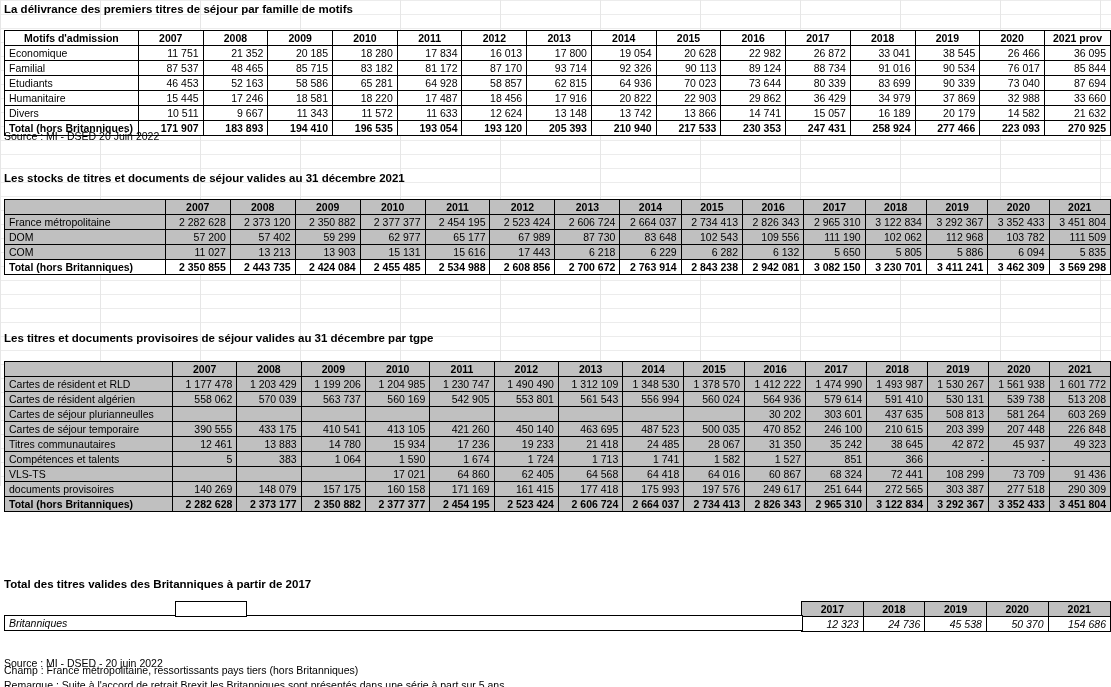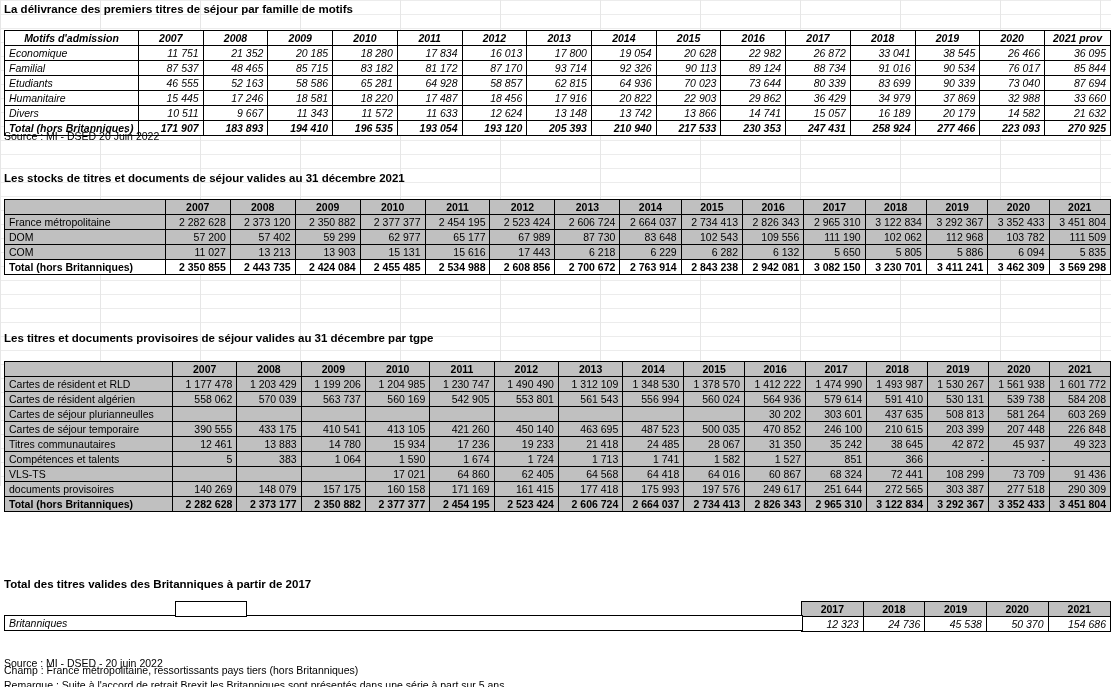--- a/index.html
+++ b/index.html
@@ -52,21 +52,21 @@
 </style>
 </head>
 <body>
 
 <div class="sheet">
   <div class="gridbg"></div>
   <div class="layer">
 
     <div class="title" style="left:4px; top:3px;">La délivrance des premiers titres de séjour par famille de motifs</div>
 
-    <table style="left:4px; top:30px;font-style:italic;">
+    <table style="left:4px; top:30px;">
       <tbody>
           <tr class="hdr">
         <th style="width:125px;">Motifs d'admission</th>
         <th style="width:58px;">2007</th>
         <th style="width:58px;">2008</th>
         <th style="width:58px;">2009</th>
         <th style="width:58px;">2010</th>
         <th style="width:58px;">2011</th>
         <th style="width:58px;">2012</th>
         <th style="width:58px;">2013</th>
@@ -112,21 +112,21 @@
         <td class="num">90 113</td>
         <td class="num">89 124</td>
         <td class="num">88 734</td>
         <td class="num">91 016</td>
         <td class="num">90 534</td>
         <td class="num">76 017</td>
         <td class="num">85 844</td>
       </tr>
       <tr>
         <td class="lbl">Etudiants</td>
-        <td class="num">46 555</td>
+        <td class="num">46 453</td>
         <td class="num">52 163</td>
         <td class="num">58 586</td>
         <td class="num">65 281</td>
         <td class="num">64 928</td>
         <td class="num">58 857</td>
         <td class="num">62 815</td>
         <td class="num">64 936</td>
         <td class="num">70 023</td>
         <td class="num">73 644</td>
         <td class="num">80 339</td>
@@ -340,21 +340,21 @@
         <td class="num">542 905</td>
         <td class="num">553 801</td>
         <td class="num">561 543</td>
         <td class="num">556 994</td>
         <td class="num">560 024</td>
         <td class="num">564 936</td>
         <td class="num">579 614</td>
         <td class="num">591 410</td>
         <td class="num">530 131</td>
         <td class="num">539 738</td>
-        <td class="num">584 208</td>
+        <td class="num">513 208</td>
       </tr>
       <tr class="grayrow">
         <td class="lbl">Cartes de séjour plurianneulles</td>
         <td class="num"></td>
         <td class="num"></td>
         <td class="num"></td>
         <td class="num"></td>
         <td class="num"></td>
         <td class="num"></td>
         <td class="num"></td>

